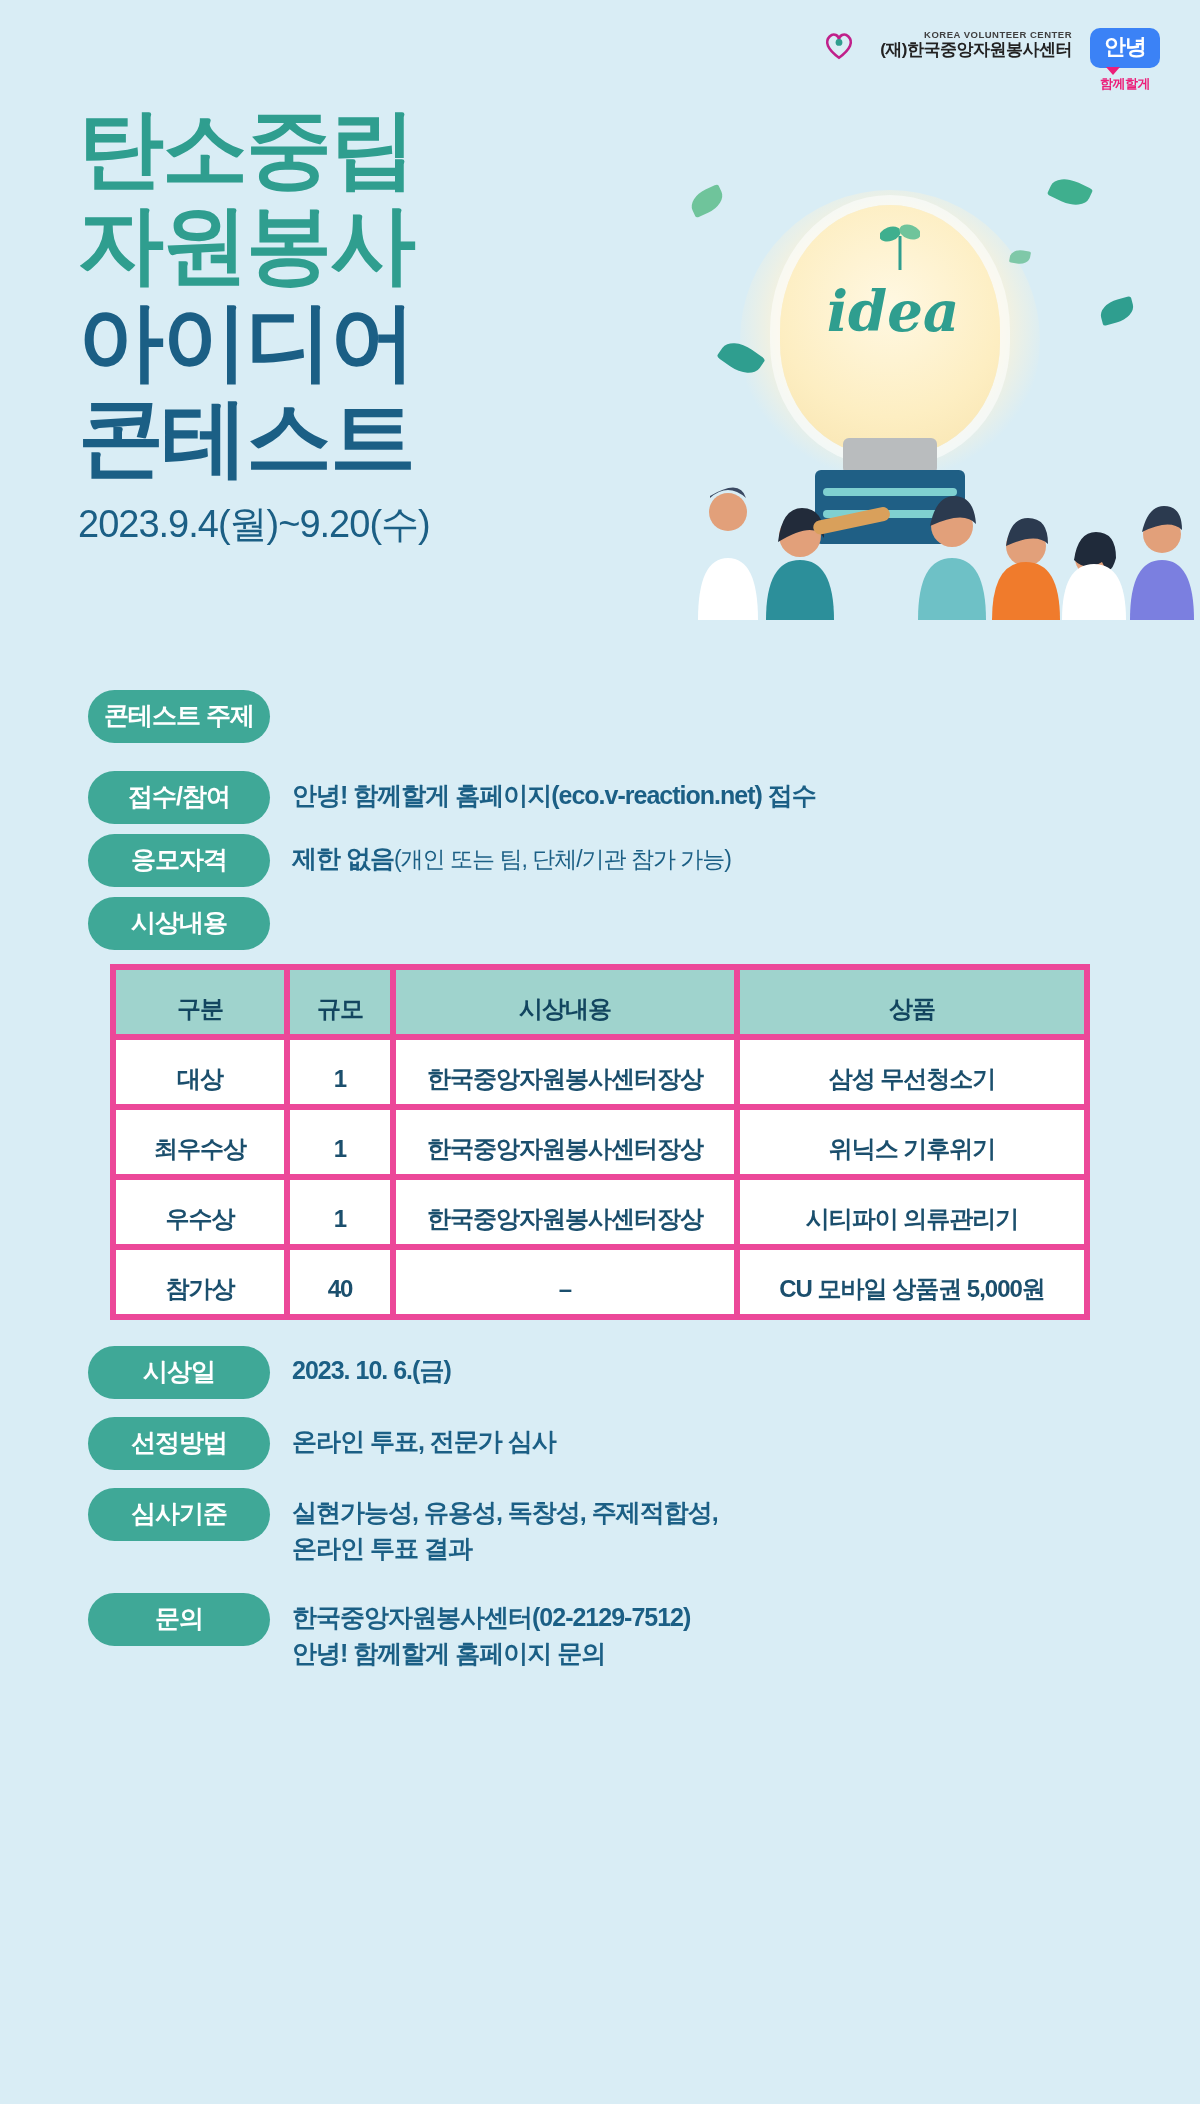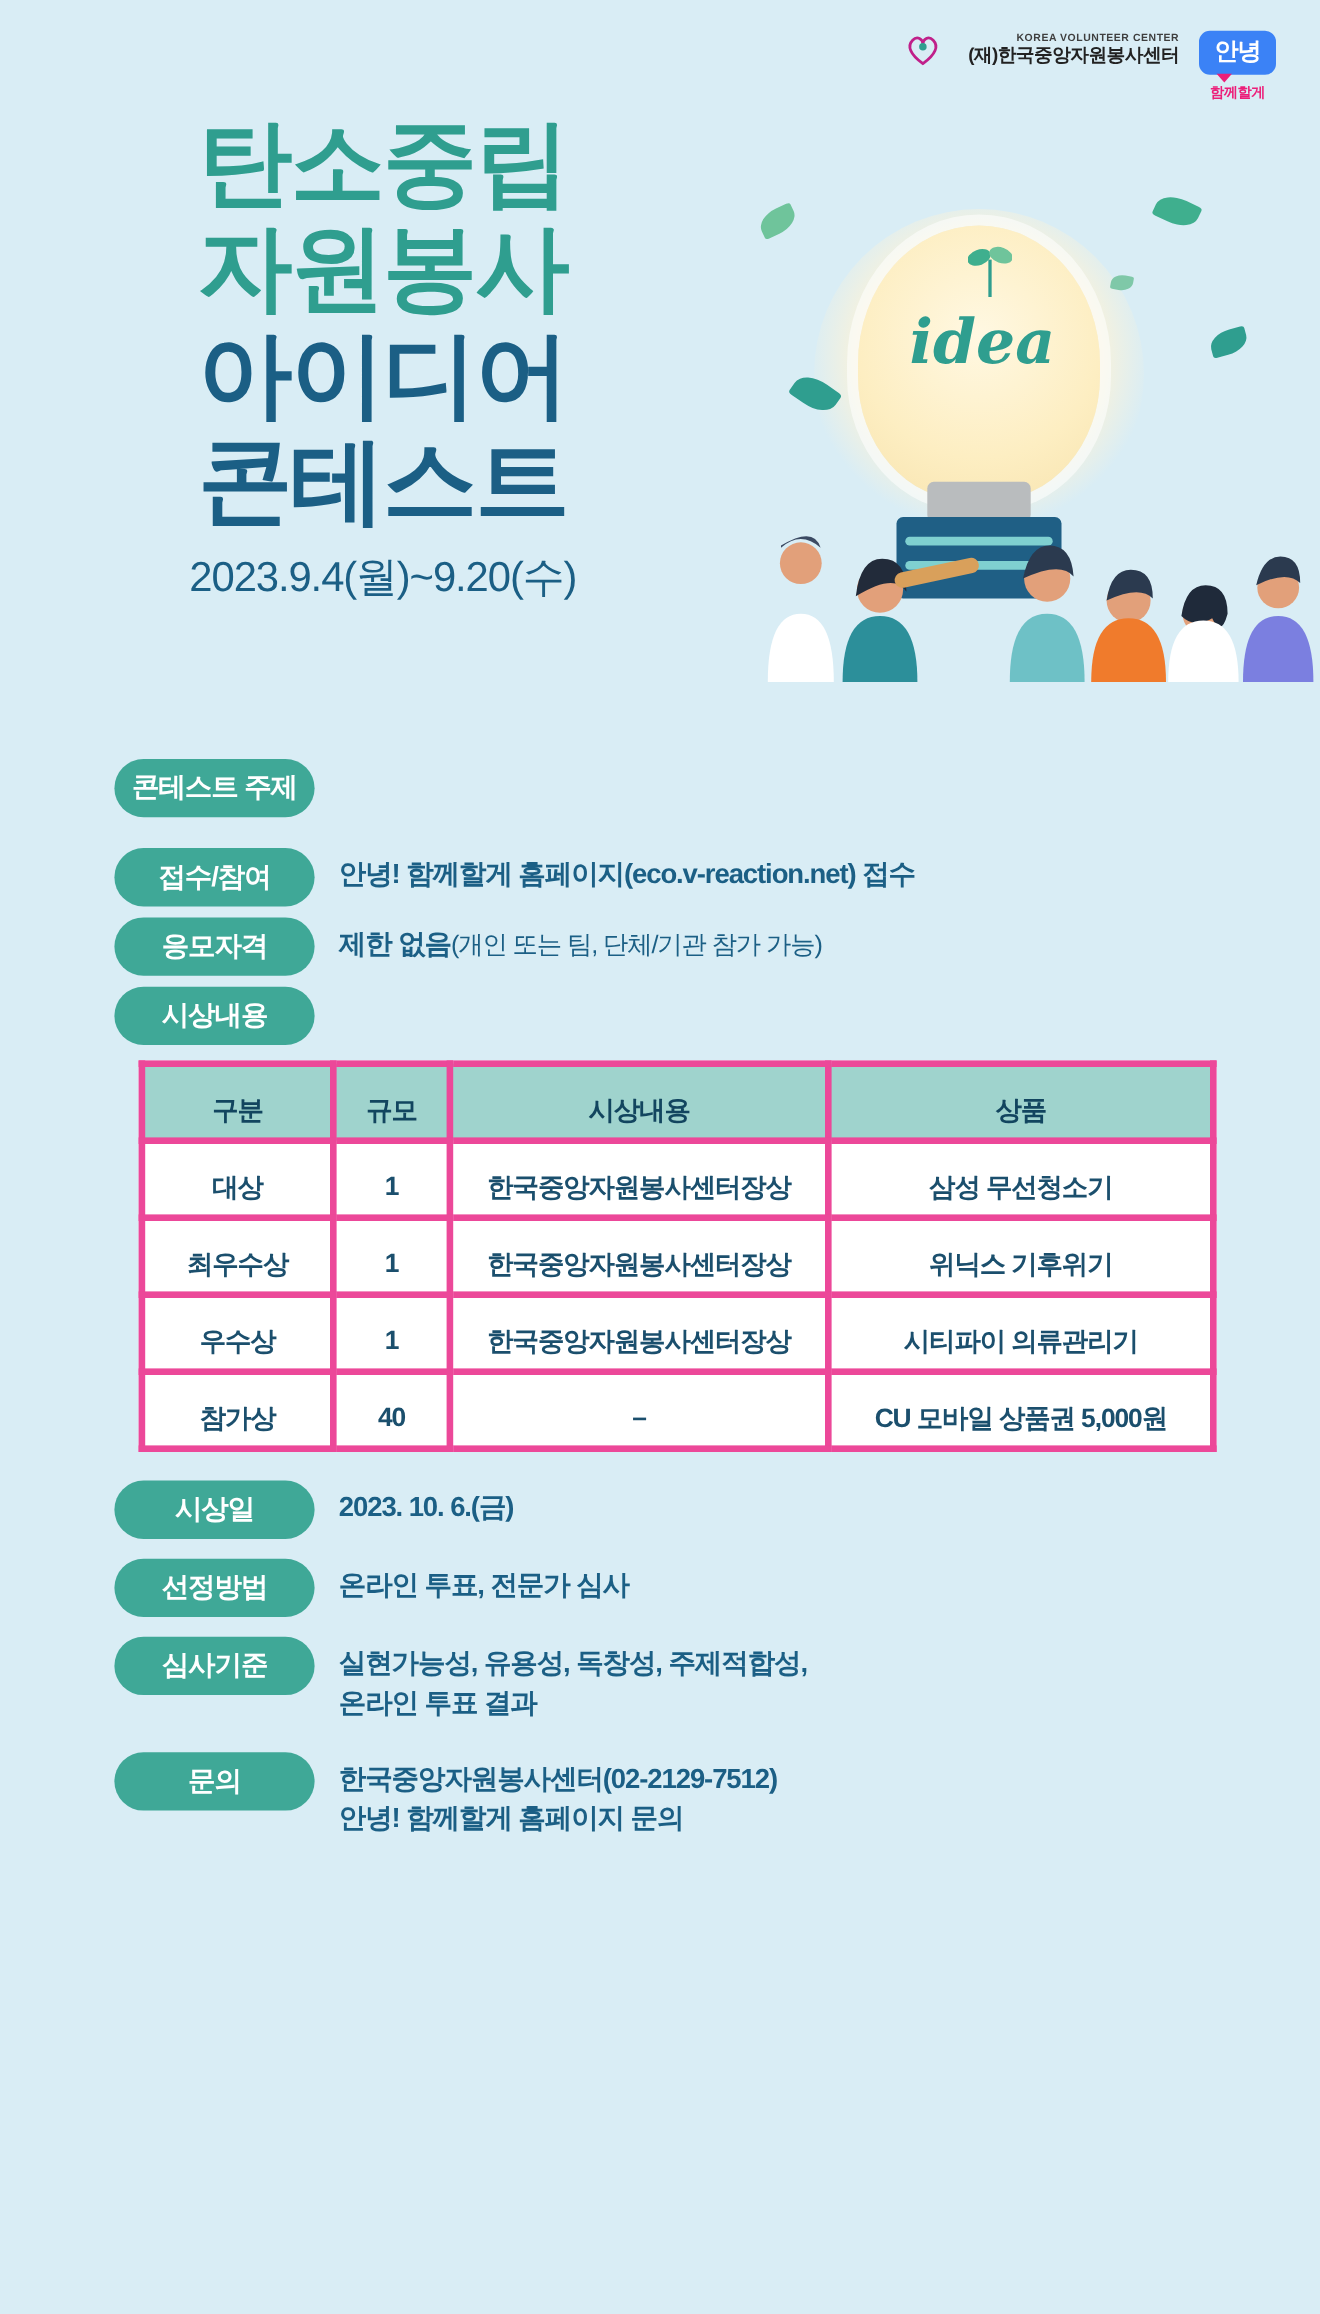--- a/index.html
+++ b/index.html
@@ -83,24 +83,23 @@
     color: #ec1e79;
     font-size: 13px;
     font-weight: bold;
     letter-spacing: -0.5px;
     margin-top: 3px;
   }
 
   
   .title-block {
     position: absolute;
-    left: 68px;
+    left: 78px;
     top: 100px;
     width: 560px;
-    text-align: center;
   }
   .title-line {
     font-size: 86px;
     font-weight: bold;
     letter-spacing: -2px;
     line-height: 1.12;
     white-space: nowrap;
   }
   .t-green { color: #2f9e8f; }
   .t-blue  { color: #1b5f85; }
@@ -199,21 +198,20 @@
   .lf5 { left: 330px; top: 100px; width: 20px; height: 14px; background:#7fc8a8; transform: rotate(10deg); }
 
   .people { position: absolute; left: 0; top: 300px; width: 520px; height: 170px; }
 
   
   .info {
     position: absolute;
     left: 0;
     top: 690px;
     width: 1044px;
-    margin-left: 16px;
   }
   .row {
     display: flex;
     align-items: flex-start;
     margin-bottom: 8px;
   }
   .pill {
     flex: 0 0 auto;
     width: 182px;
     margin-left: 88px;

